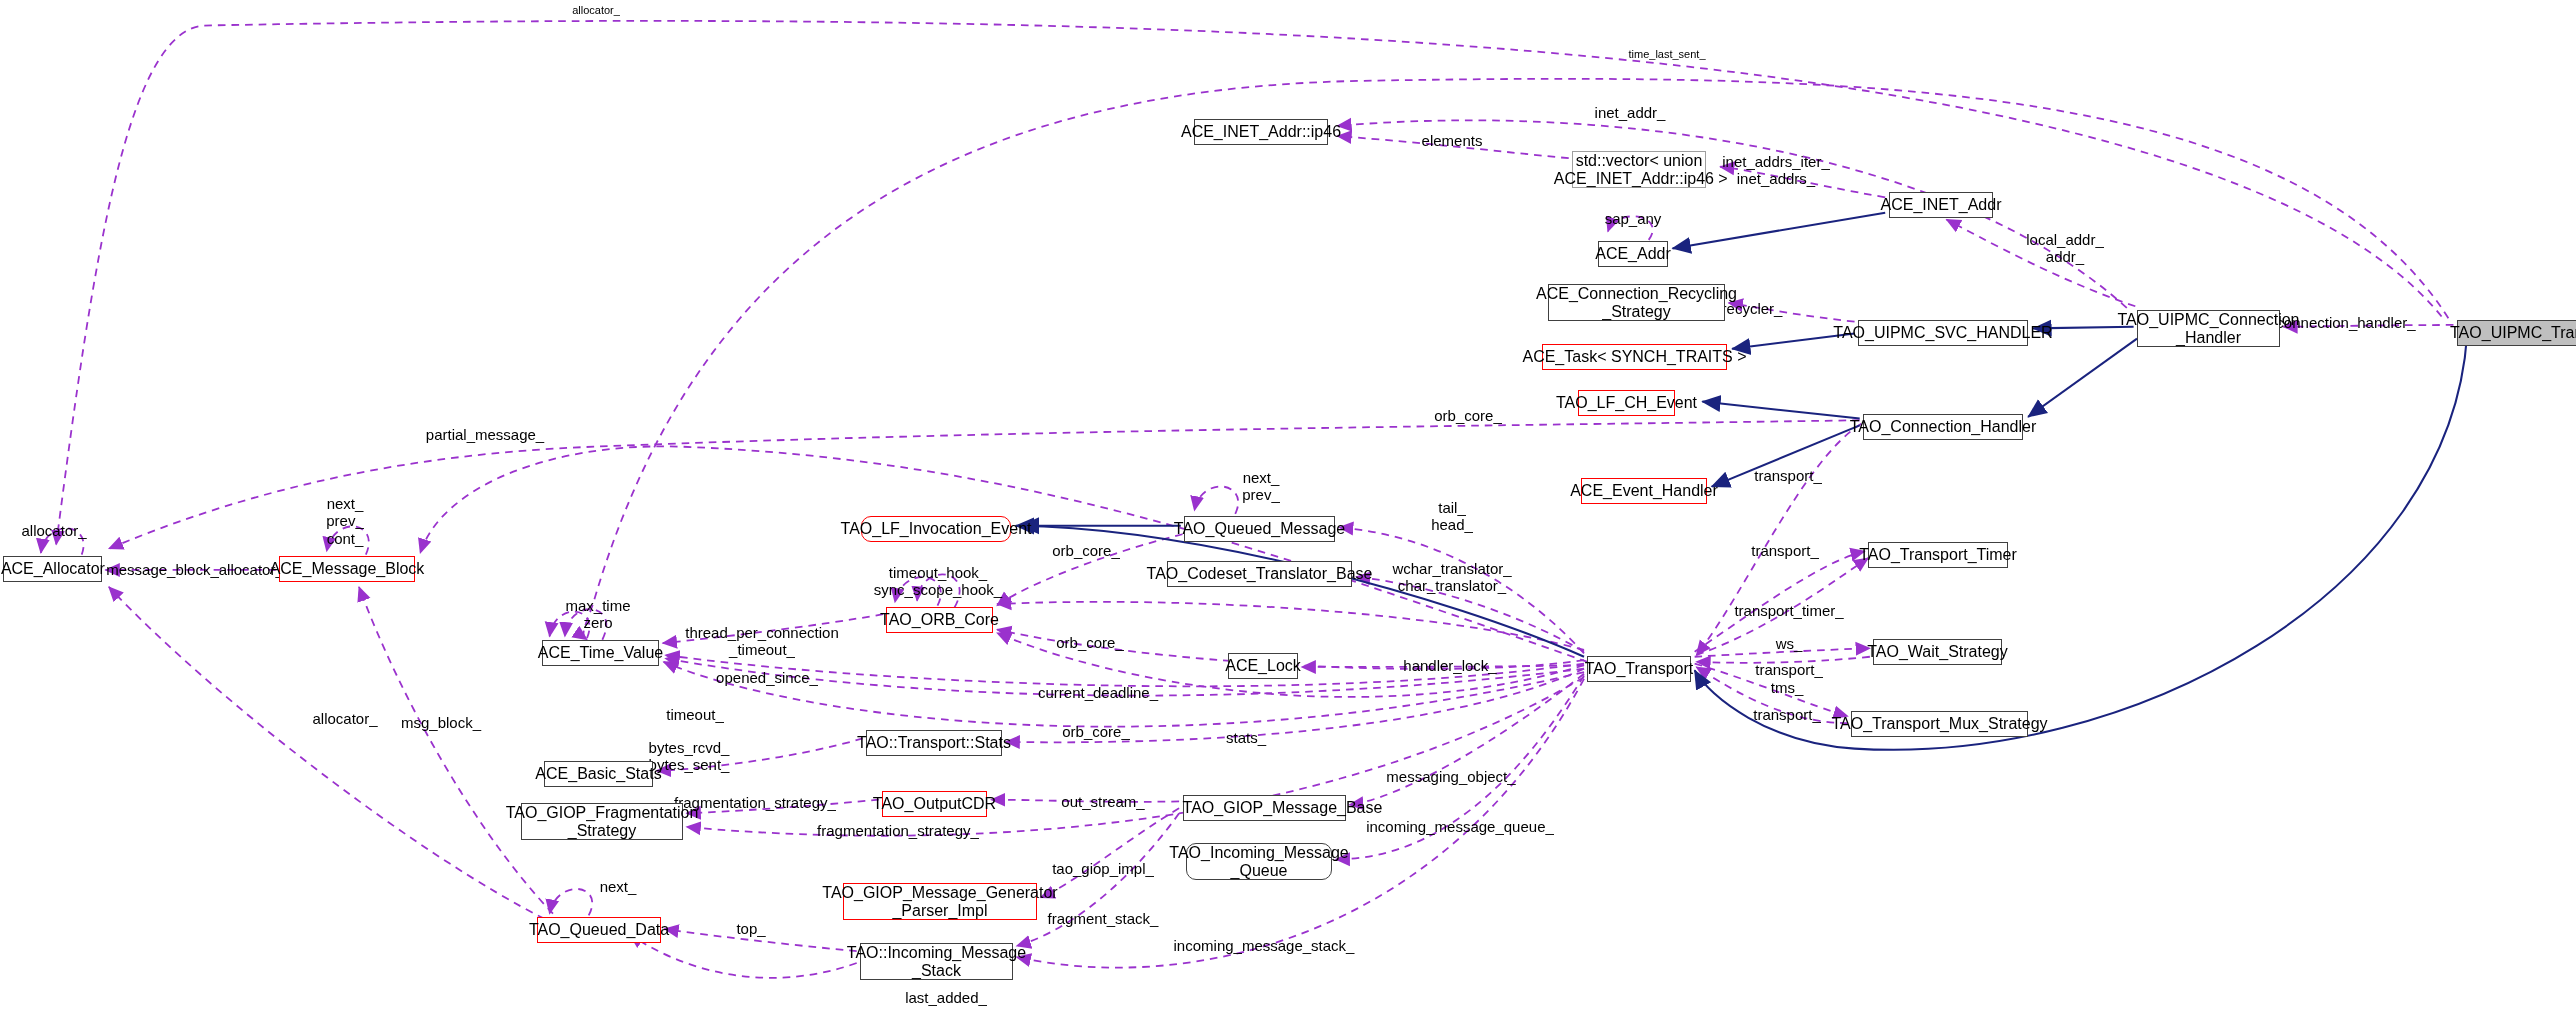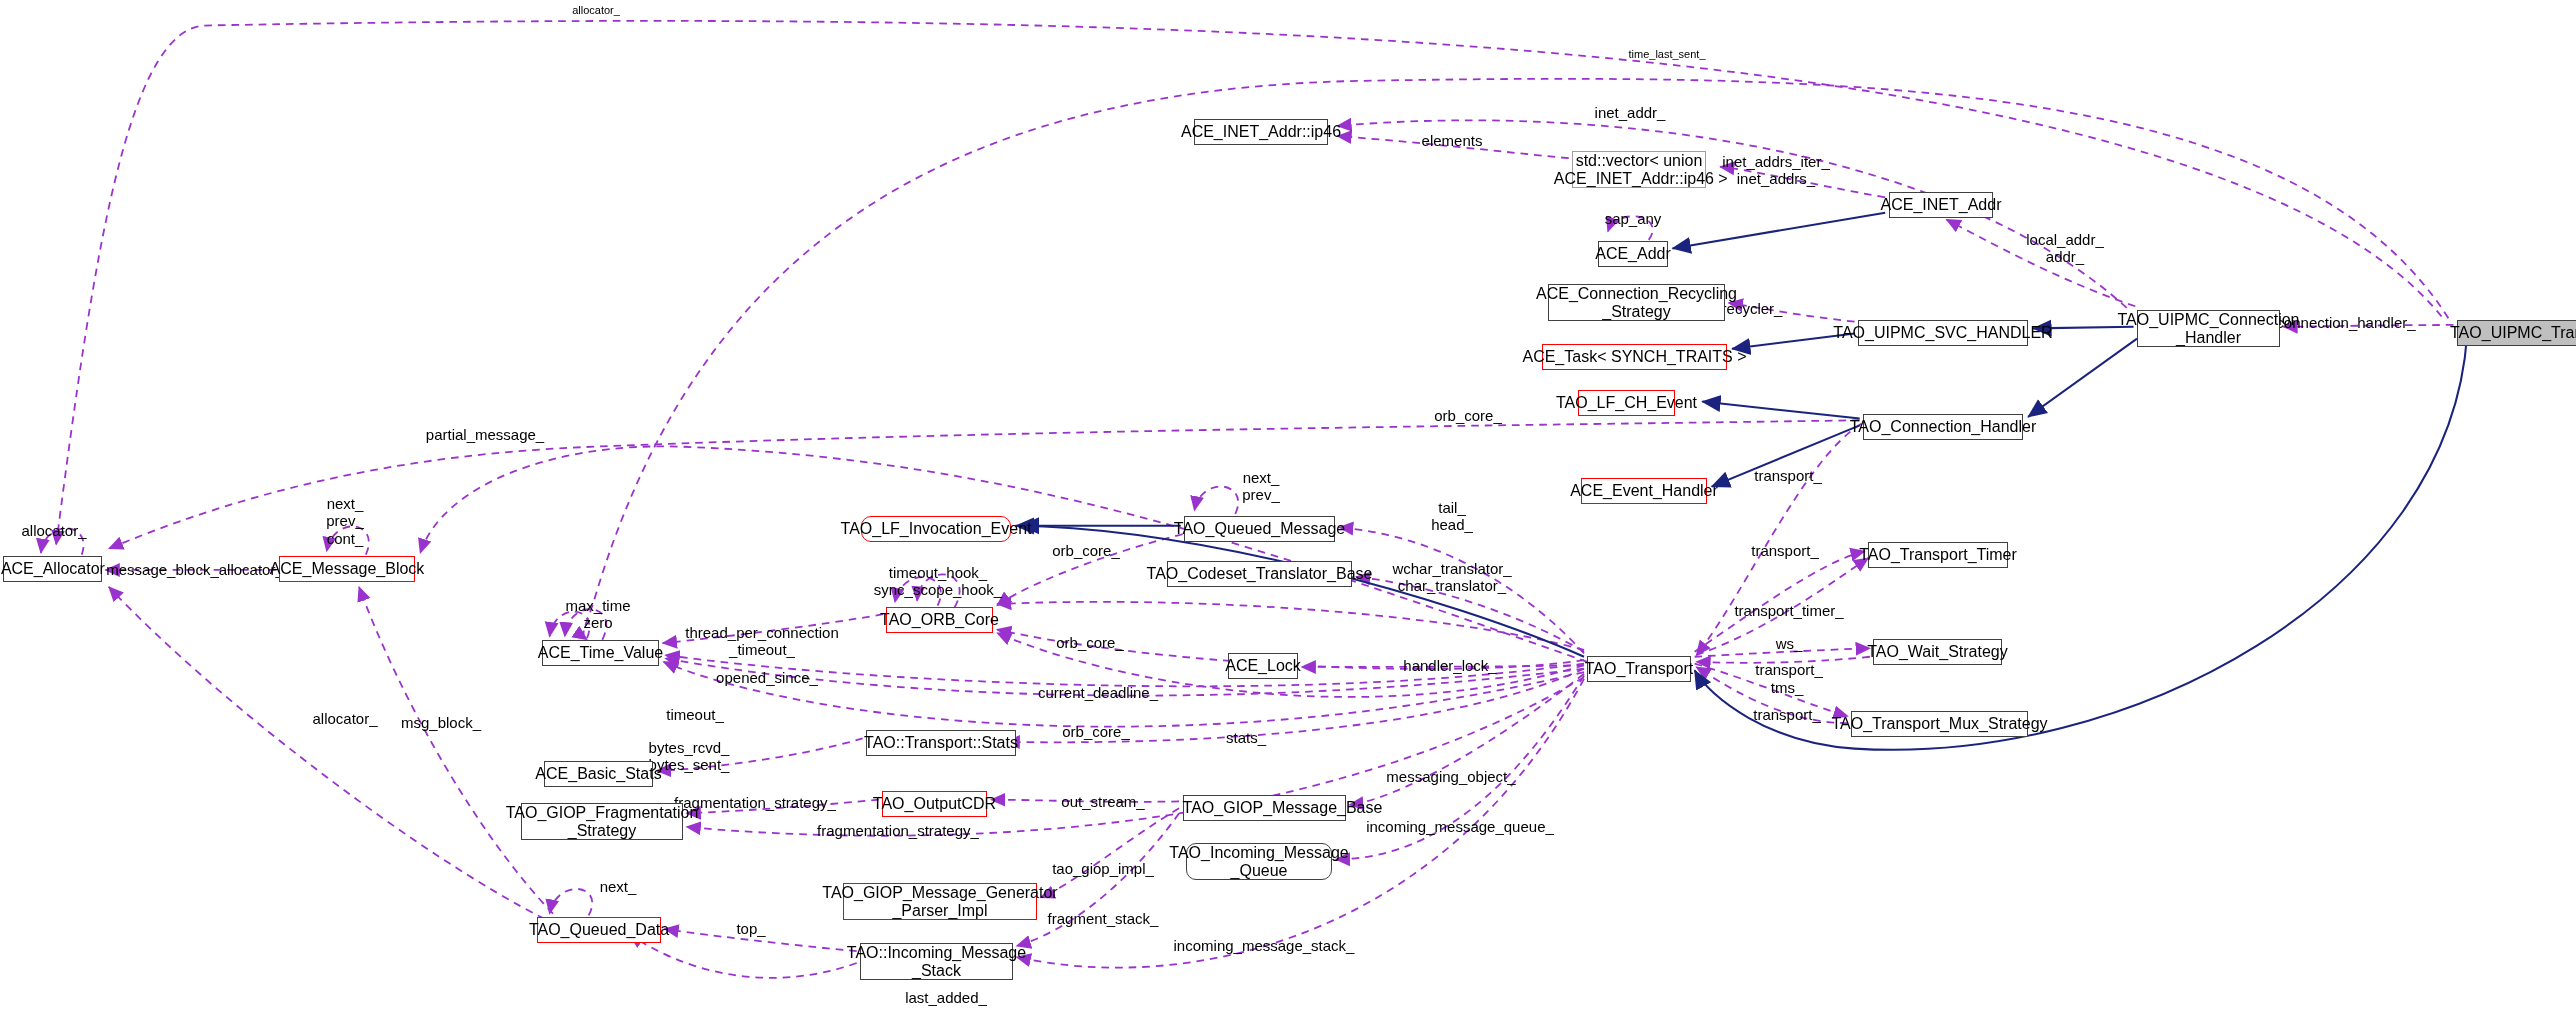--- a/index.html
+++ b/index.html
@@ -210,21 +210,21 @@
       <div class="node red" style="left: 861px; top: 516px; width: 150px; height: 25.5px; border-radius: 10px;">TAO_LF_Invocation_Event</div>
       <div class="node" style="left: 1184px; top: 516px; width: 151px; height: 25.5px;">TAO_Queued_Message</div>
       <div class="node" style="left: 1868px; top: 542px; width: 140px; height: 25.5px;">TAO_Transport_Timer</div>
       <div class="node" style="left: 1167px; top: 561px; width: 185px; height: 25.5px;">TAO_Codeset_Translator_Base</div>
       <div class="node red" style="left: 886px; top: 607px; width: 107px; height: 25.5px;">TAO_ORB_Core</div>
       <div class="node" style="left: 542px; top: 640px; width: 117px; height: 25.5px;">ACE_Time_Value</div>
       <div class="node" style="left: 1873px; top: 639px; width: 129px; height: 25.5px;">TAO_Wait_Strategy</div>
       <div class="node" style="left: 1228px; top: 653px; width: 70px; height: 25.5px;">ACE_Lock</div>
       <div class="node" style="left: 1587px; top: 656px; width: 104px; height: 25.5px;">TAO_Transport</div>
       <div class="node" style="left: 1851px; top: 711px; width: 177px; height: 25.5px;">TAO_Transport_Mux_Strategy</div>
-      <div class="node" style="left: 866px; top: 730px; width: 150px; height: 25.5px;">TAO::Transport::Stats</div>
+      <div class="node" style="left: 866px; top: 730px; width: 136px; height: 25.5px;">TAO::Transport::Stats</div>
       <div class="node" style="left: 544px; top: 761px; width: 109px; height: 25.5px;">ACE_Basic_Stats</div>
       <div class="node red" style="left: 882px; top: 791px; width: 105px; height: 25.5px;">TAO_OutputCDR</div>
       <div class="node" style="left: 1183px; top: 795px; width: 163px; height: 25.5px; padding-left: 36px;">TAO_GIOP_Message_Base</div>
       <div class="node" style="left: 521px; top: 803px; width: 162px; height: 37px;">TAO_GIOP_Fragmentation
 _Strategy</div>
       <div class="node" style="left: 1186px; top: 843px; width: 146px; height: 37px; border-radius: 10px;">TAO_Incoming_Message
 _Queue</div>
       <div class="node red" style="left: 843px; top: 883px; width: 194px; height: 37px;">TAO_GIOP_Message_Generator
 _Parser_Impl</div>
       <div class="node red" style="left: 537px; top: 917px; width: 124px; height: 25.5px;">TAO_Queued_Data</div>

